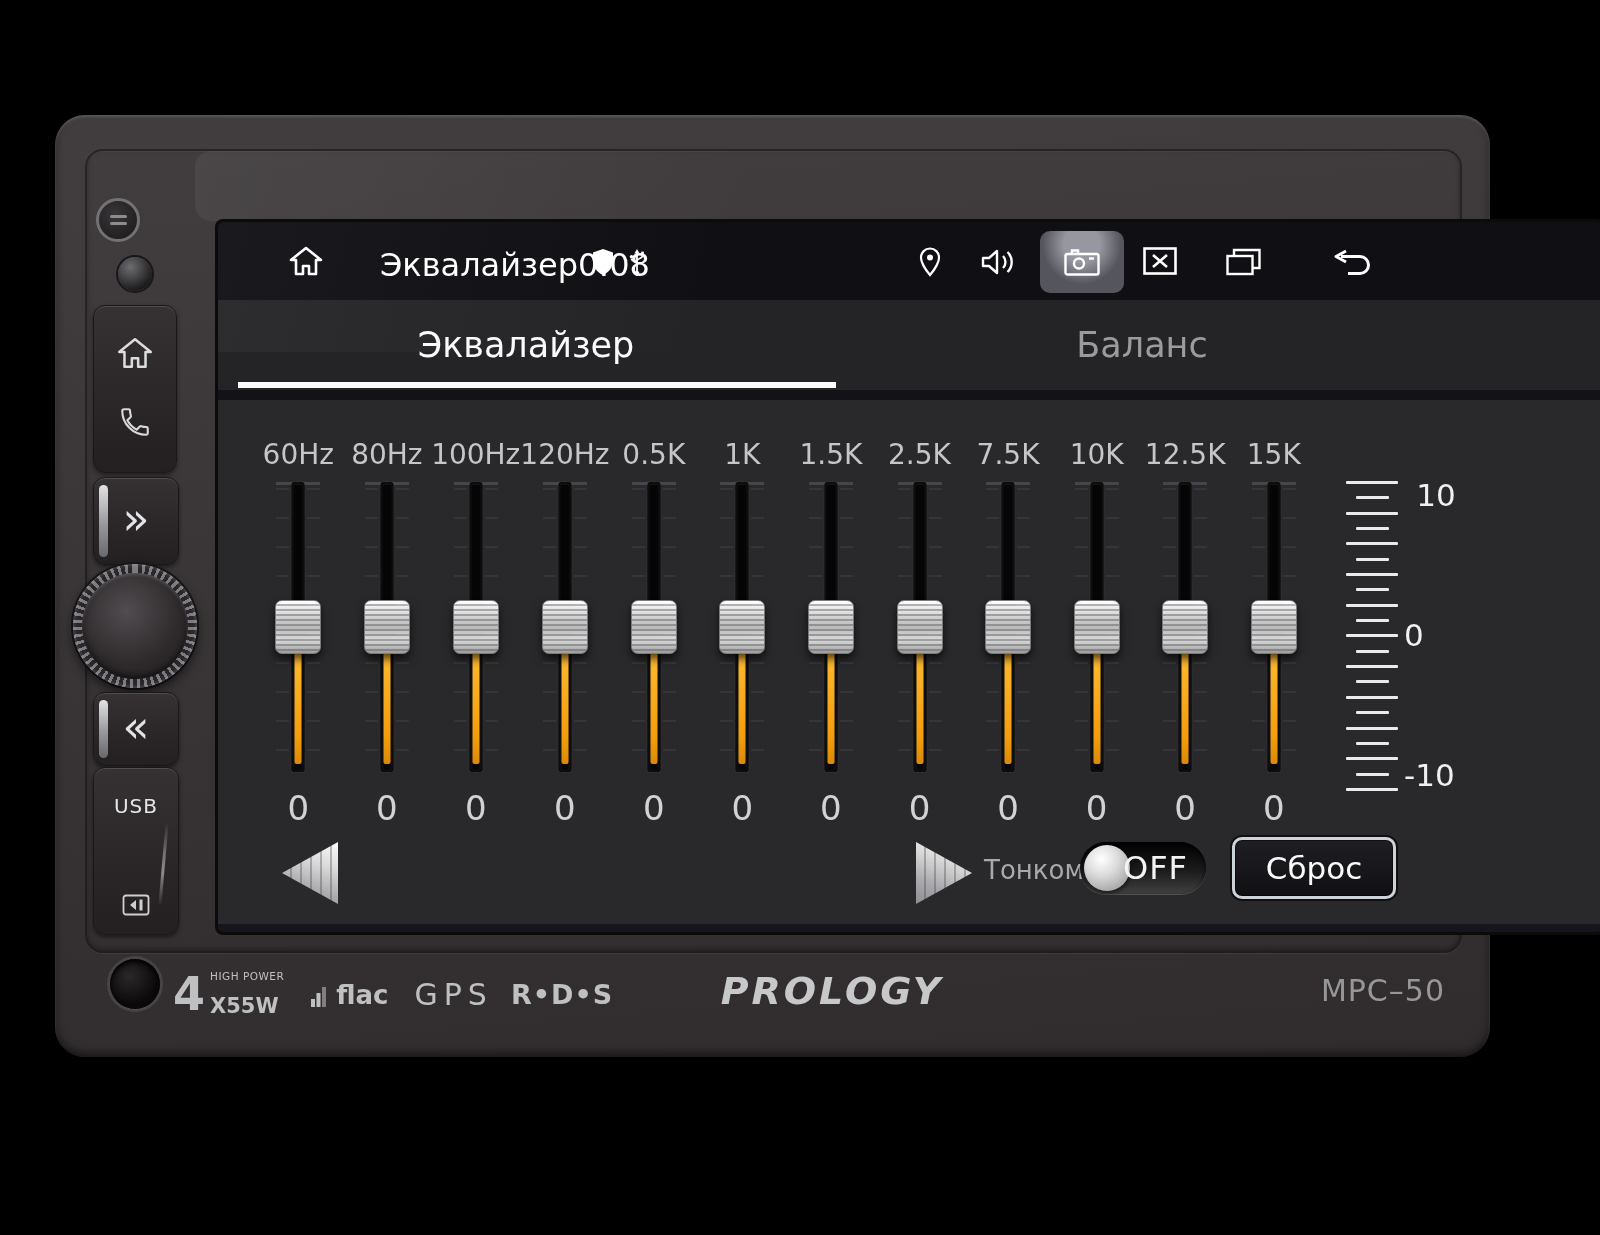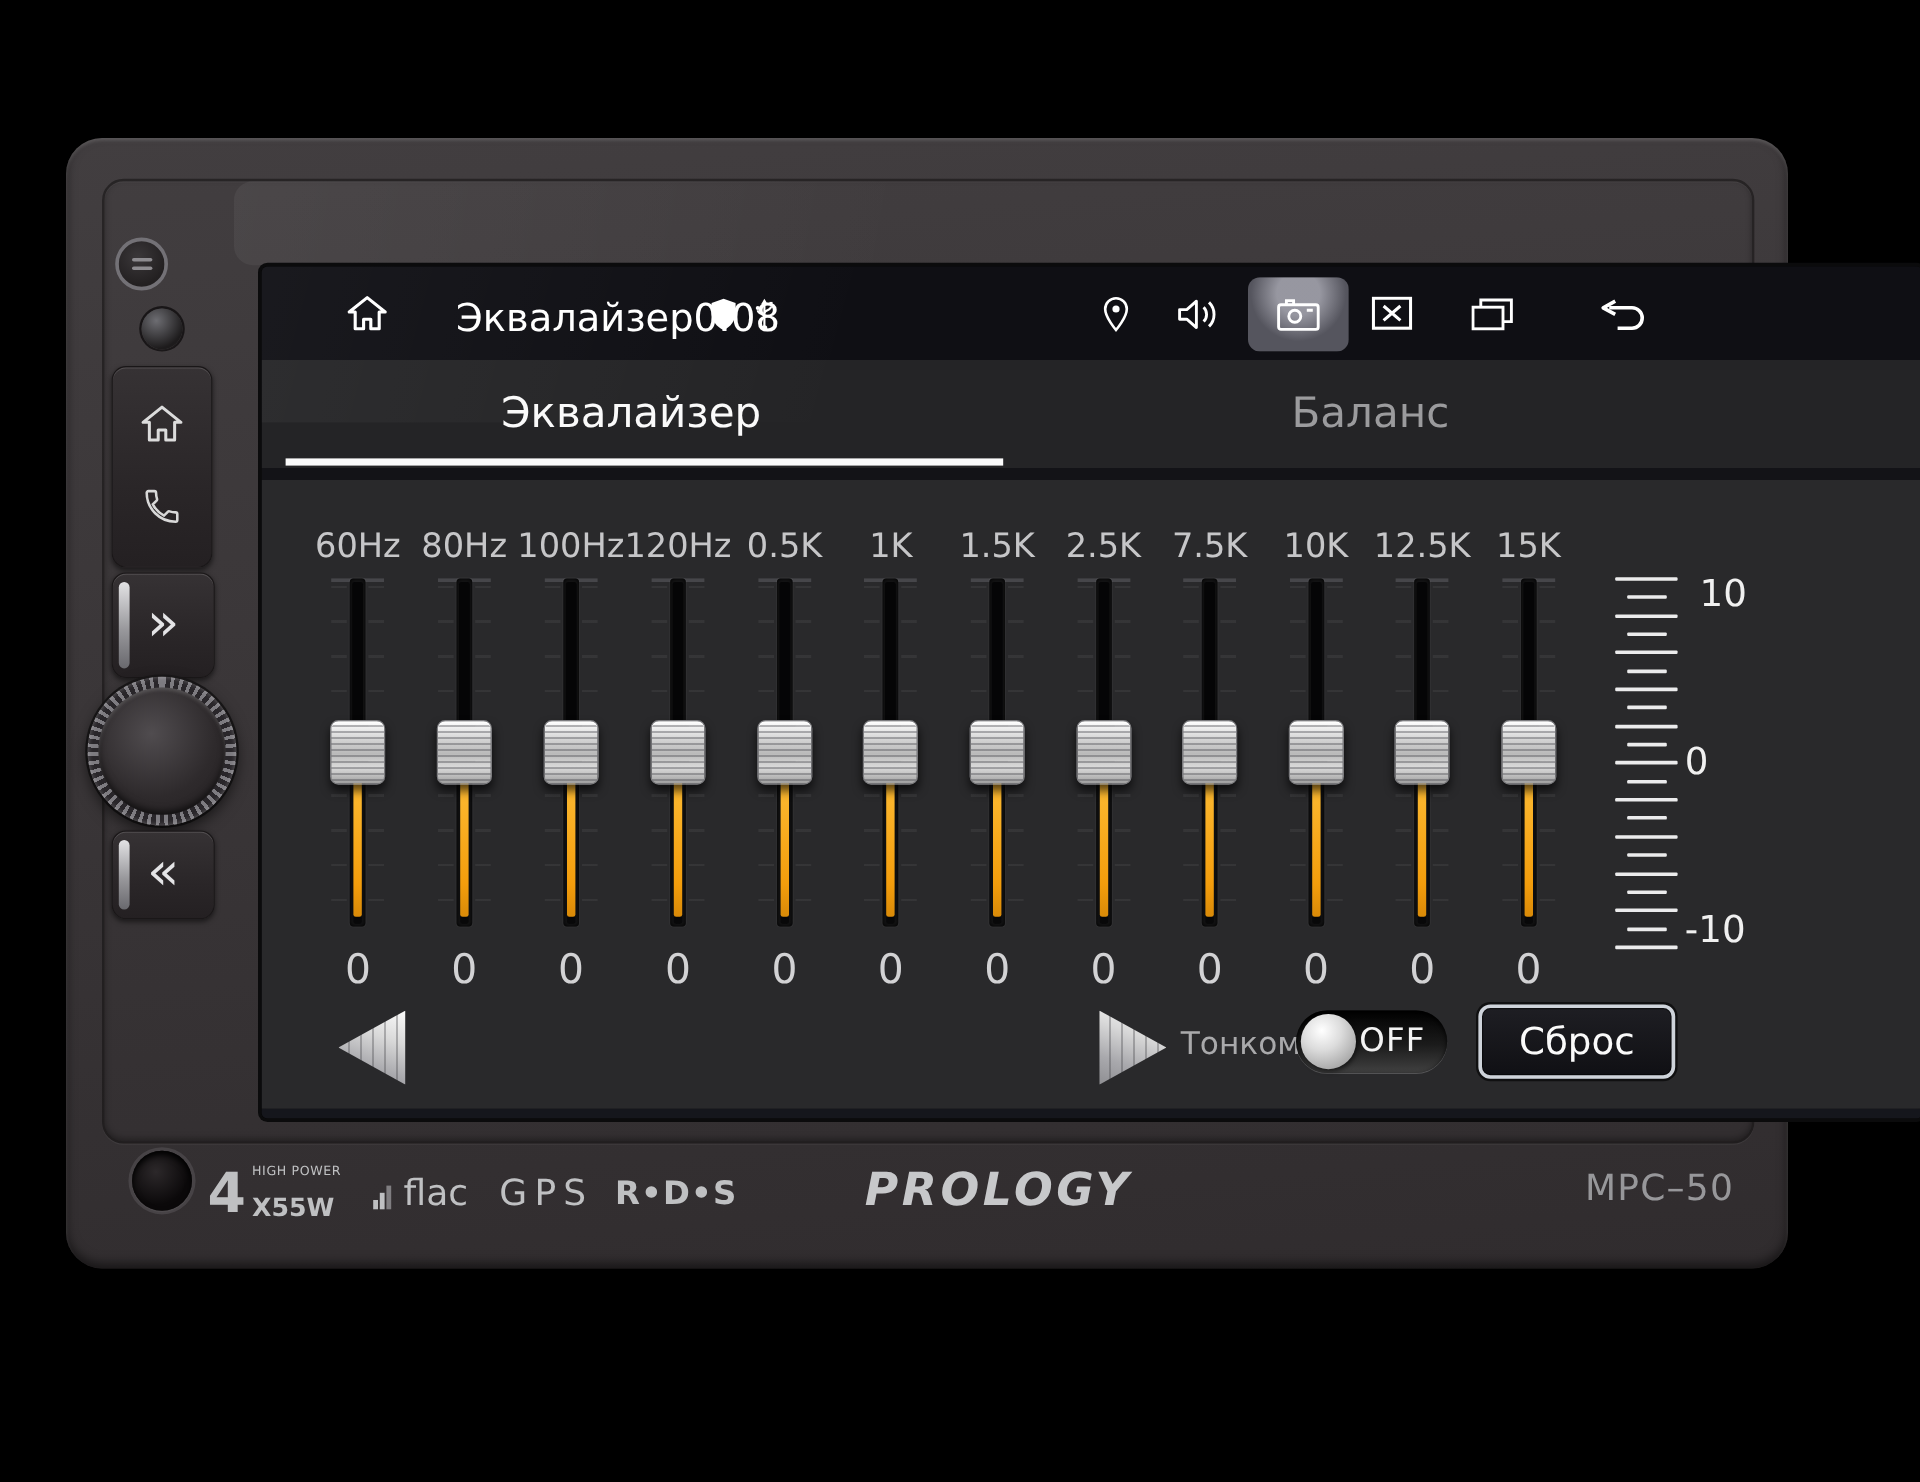--- a/index.html
+++ b/index.html
@@ -52,21 +52,21 @@
     box-shadow:inset 0 3px 5px #000,0 0 0 3px rgba(88,84,87,.55),0 1px 1px rgba(255,255,255,.12);}
 
   
   .branding{position:absolute;left:0;right:0;top:848px;height:62px;color:#bfc0c2;}
   .brand-left{position:absolute;left:118px;top:0;height:62px;display:flex;align-items:center;}
   .big4{font-size:46px;font-weight:bold;line-height:1;}
   .pwr-stack{margin-left:5px;display:flex;flex-direction:column;line-height:1;}
   .pwr-1{font-size:10.5px;letter-spacing:.5px;}
   .pwr-2{font-size:21px;font-weight:bold;margin-top:15px;}
   .flac-wrap{margin-left:26px;display:flex;align-items:flex-end;gap:4px;}
-  .flac-txt{font-size:30px;font-weight:normal;line-height:.9;}
+  .flac-txt{font-size:26px;font-weight:bold;line-height:.9;}
   .gps-txt{margin-left:26px;font-size:30px;letter-spacing:6px;}
   .rds-txt{margin-left:18px;font-size:27px;font-weight:800;letter-spacing:1px;}
   .prology{position:absolute;left:632px;top:6px;width:290px;text-align:center;
     font-size:38px;font-weight:bold;font-style:italic;letter-spacing:3px;color:#c7c8ca;}
   .model{position:absolute;right:45px;top:10px;font-size:30px;color:#97979a;letter-spacing:1px;}
 
   
   .screen{position:absolute;left:143px;top:107px;width:1384px;height:710px;background:#141417;
     border-radius:5px;box-shadow:0 0 0 3px #0b0b0c,inset 0 0 8px #000;overflow:hidden;margin-left:20px;}
   .screen::after{content:"";position:absolute;left:0;top:0;width:60%;height:130px;
@@ -141,21 +141,21 @@
   .preset-box{position:absolute;left:147px;top:440px;width:530px;height:58px;background:#1c1c1f;
     border:1px solid #3a3a3e;border-radius:3px;display:flex;align-items:center;justify-content:center;
     font-size:33px;color:#efefef;}
   .loud-label{position:absolute;left:766px;top:455px;width:94px;text-align:center;font-size:26px;color:#a9a9ab;}
   .toggle{position:absolute;left:862px;top:442px;width:126px;height:52px;border-radius:26px;
     background:linear-gradient(180deg,#010101 0%,#1b1b1b 55%,#414141 100%);
     box-shadow:inset 0 2px 4px rgba(0,0,0,.85),0 1px 0 rgba(255,255,255,.2);}
   .toggle-knob{position:absolute;left:4px;top:3px;width:46px;height:46px;border-radius:50%;
     background:radial-gradient(circle at 38% 30%,#ffffff,#dcdcdc 38%,#a8a8a8 78%,#8d8d8d 100%);
     box-shadow:1px 2px 4px rgba(0,0,0,.6);}
-  .toggle-state{position:absolute;right:18px;top:0;height:52px;line-height:52px;font-size:27px;
+  .toggle-state{position:absolute;right:18px;top:0;height:52px;line-height:52px;font-size:32px;
     color:#f3f3f3;letter-spacing:1px;}
   .reset-btn{position:absolute;left:1014px;top:437px;width:164px;height:62px;border-radius:10px;
     border:3px solid #ced3da;background:linear-gradient(180deg,#1e1e23,#101014);
     box-shadow:0 0 0 2px rgba(0,0,0,.6),inset 0 0 0 1px rgba(0,0,0,.5);
     display:flex;align-items:center;justify-content:center;font-size:31px;color:#fafafa;box-sizing:border-box;}
 </style>
 </head>
 <body>
 
 <div class="stage">
@@ -189,20 +189,31 @@
 
     <div class="knob">
       <div class="knob-face"></div>
     </div>
 
     <div class="strip strip-low">
       <span class="shine"></span>
       <span class="chev">«</span>
     </div>
 
+    <div class="strip usb-flap">
+      <div class="usb-label">USB</div>
+      <div class="flap-slot"></div>
+      <div class="sd-wrap">
+        <svg width="28" height="22" viewBox="0 0 28 22">
+            <rect x="1.5" y="1.5" width="25" height="19" rx="2.5" fill="none" stroke="#cfcfcf" stroke-width="1.8"></rect>
+            <path d="M14 6 L8 11 L14 16 Z" fill="#cfcfcf"></path>
+            <rect x="17.5" y="5.5" width="3" height="11" fill="#cfcfcf"></rect>
+          </svg>
+      </div>
+    </div>
 
     <div class="jack"></div>
 
     <div class="branding">
       <div class="brand-left">
         <span class="big4">4</span>
         <span class="pwr-stack">
           <span class="pwr-1">HIGH POWER</span>
           <span class="pwr-2">X55W</span>
         </span>

